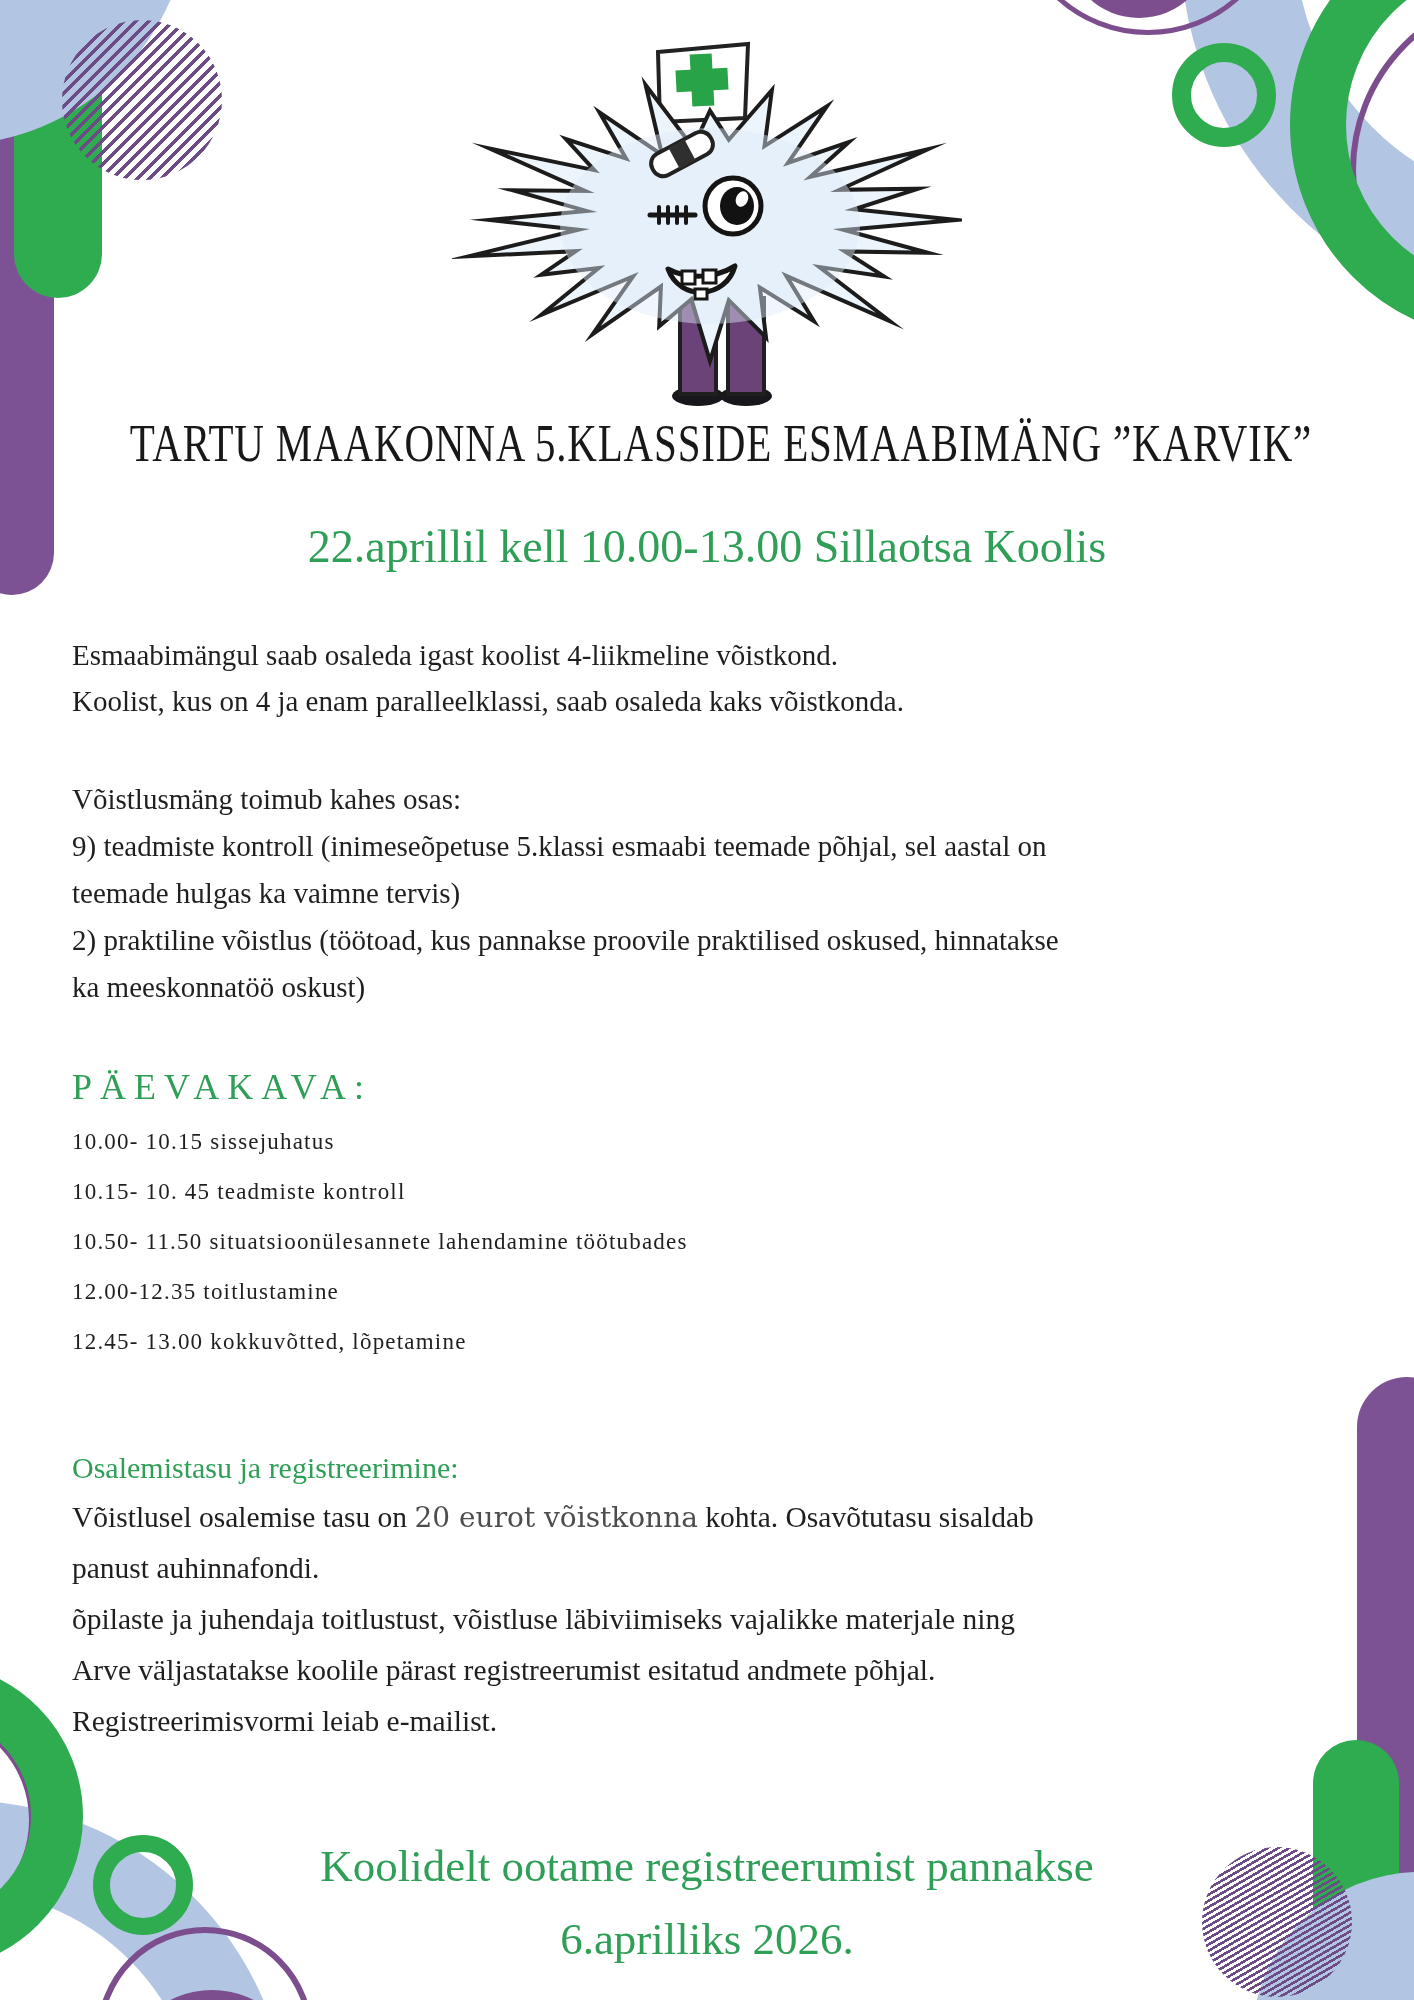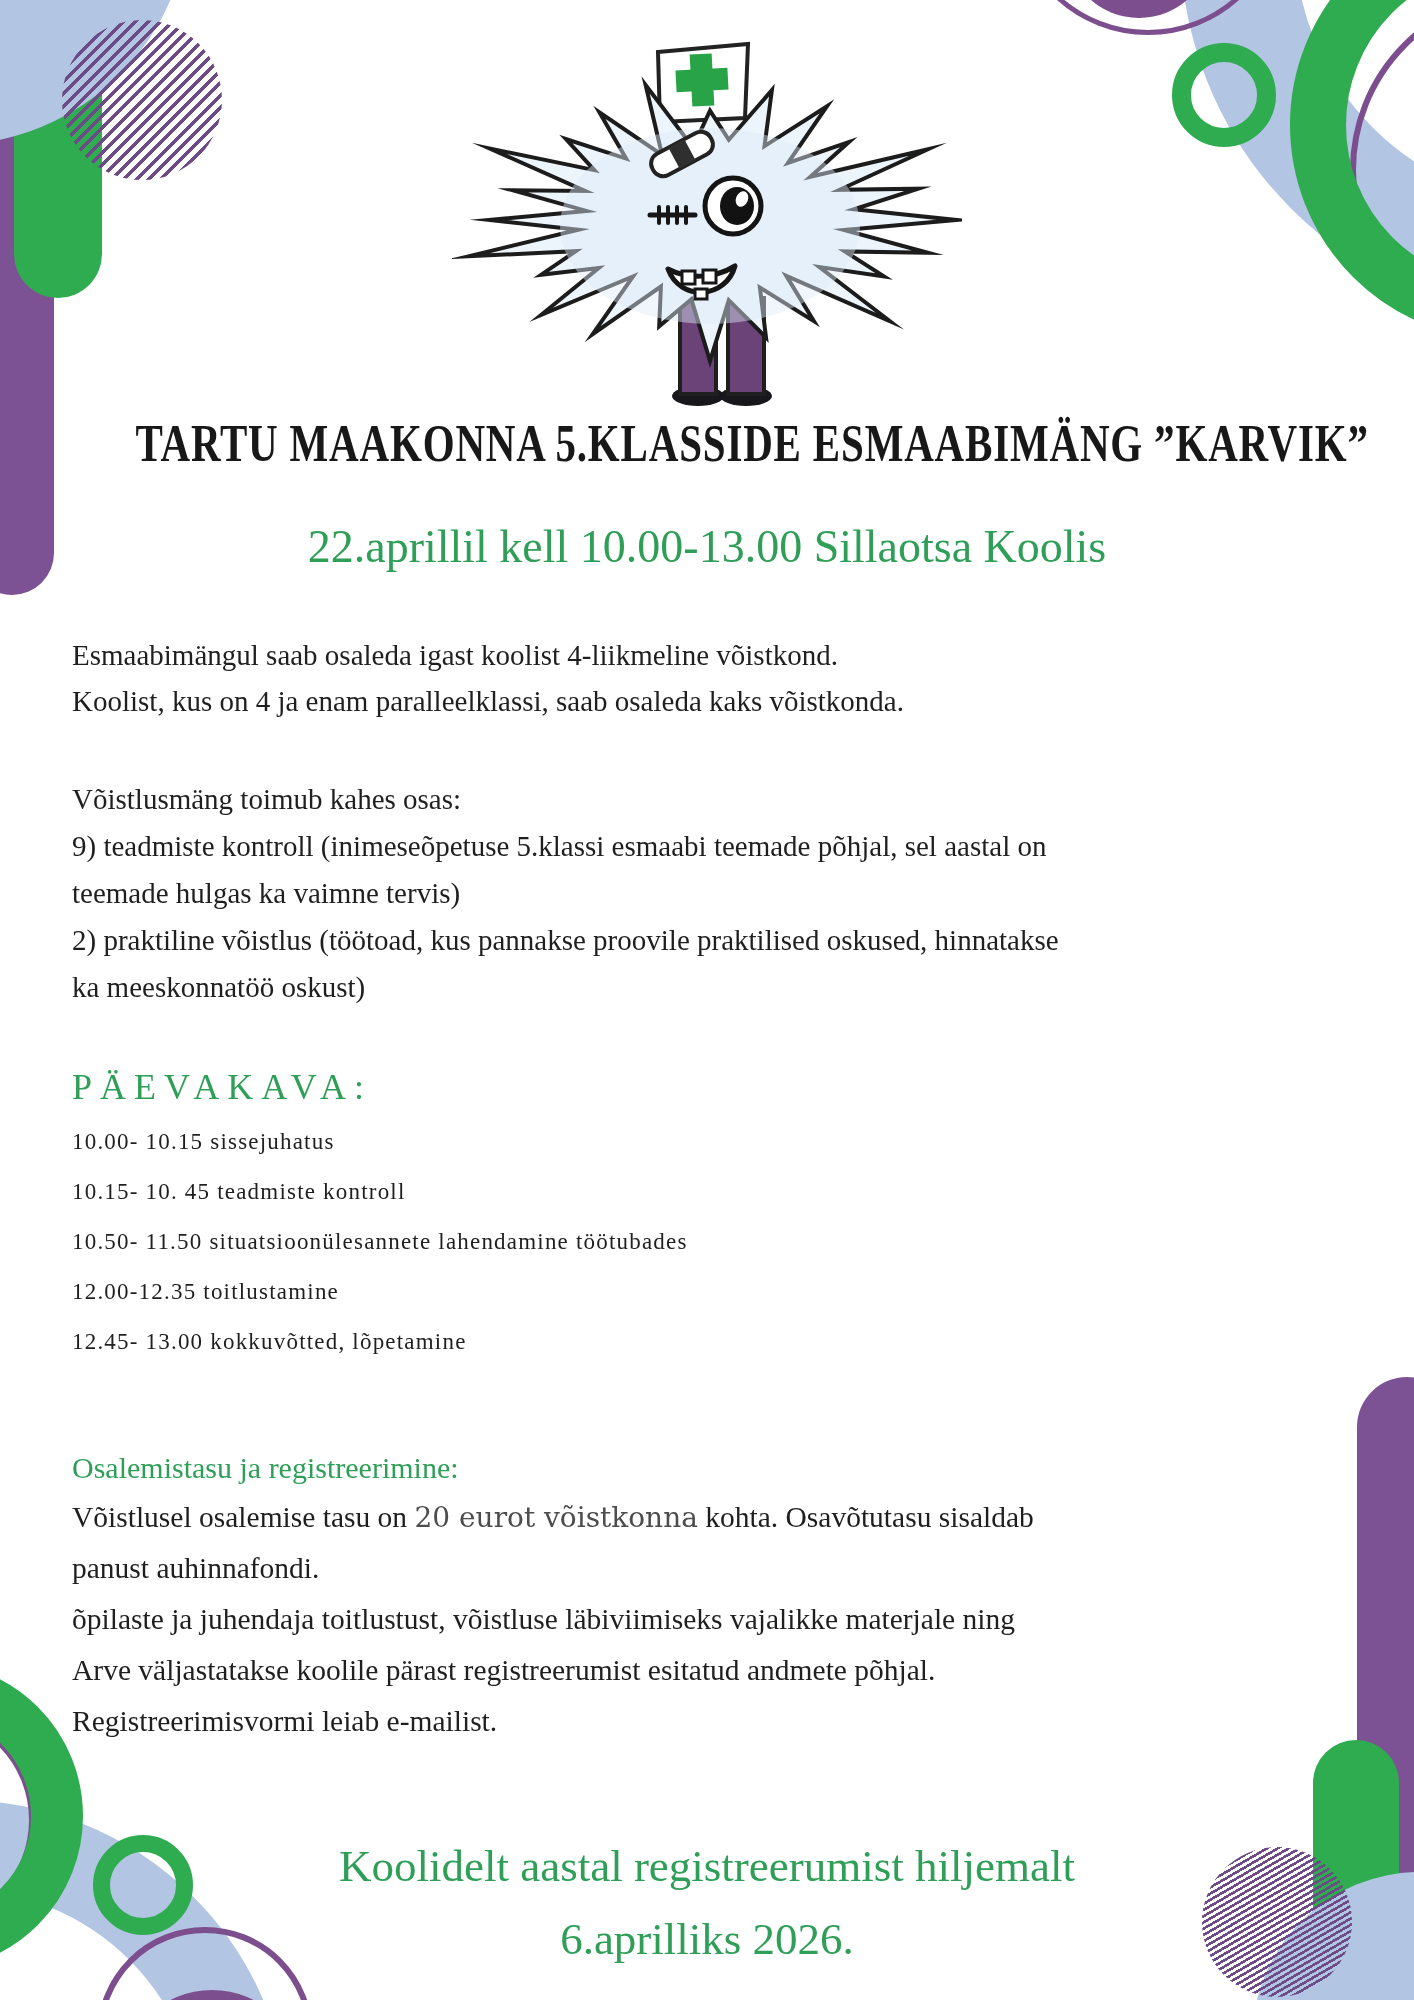--- a/index.html
+++ b/index.html
@@ -55,21 +55,21 @@
   .br-purple-bar{left:1357px;top:1377px;width:100px;height:623px;background:var(--purple);
     border-radius:50px 50px 0 0;z-index:1;}
   .br-green-pill{left:1313px;top:1740px;width:86px;height:260px;background:var(--accent-green);
     border-radius:43px 43px 0 0;z-index:2;}
   .br-blue-circle{left:1252px;top:1872px;width:336px;height:336px;background:var(--light-blue);z-index:3;}
   .br-hatch{left:1202px;top:1847px;width:150px;height:150px;z-index:4;
     background:repeating-linear-gradient(150deg,var(--hatch-purple) 0 2.6px,transparent 2.6px 5.4px);}
   
   .content{position:absolute;inset:0;z-index:10;}
   .mascot{position:absolute;left:452px;top:36px;width:510px;height:372px;}
-  .title{position:absolute;left:0;right:0;top:413px;text-align:center;white-space:nowrap;font-weight:bold;}
+  .title{position:absolute;left:0;right:0;top:413px;text-align:center;white-space:nowrap;}
   .title > span{display:inline-block;font-size:50px;letter-spacing:1px;color:#181818;
     transform:scale(0.82,1.05);transform-origin:center top;}
   .subtitle{position:absolute;left:0;right:0;top:520px;text-align:center;white-space:nowrap;
     font-size:46px;color:var(--text-green);}
   .block{position:absolute;left:72px;width:1310px;white-space:nowrap;}
   .line{font-size:29px;line-height:46px;}
   .intro{top:632px;}
   .format{top:776px;}.format .line{line-height:47px;}
   .sched-head{position:absolute;left:72px;top:1066px;font-size:36px;letter-spacing:8px;
     color:var(--text-green);}
@@ -191,18 +191,18 @@
     <div class="reg-head">Osalemistasu ja registreerimine:</div>
     <div class="block reg">
       <div class="line"><span>Võistlusel osalemise tasu on </span><span class="alt">20 eurot võistkonna</span><span> kohta. Osavõtutasu sisaldab</span></div>
       <div class="line">panust auhinnafondi.</div>
       <div class="line">õpilaste ja juhendaja toitlustust, võistluse läbiviimiseks vajalikke materjale ning</div>
       <div class="line">Arve väljastatakse koolile pärast registreerumist esitatud andmete põhjal.</div>
       <div class="line">Registreerimisvormi leiab e-mailist.</div>
     </div>
 
     <div class="footer">
-      <div>Koolidelt aastal registreerumist hiljemalt</div>
+      <div>Koolidelt ootame registreerumist pannakse</div>
       <div>6.aprilliks 2026.</div>
     </div>
 
   </div>
 </div>
 
 </body></html>

